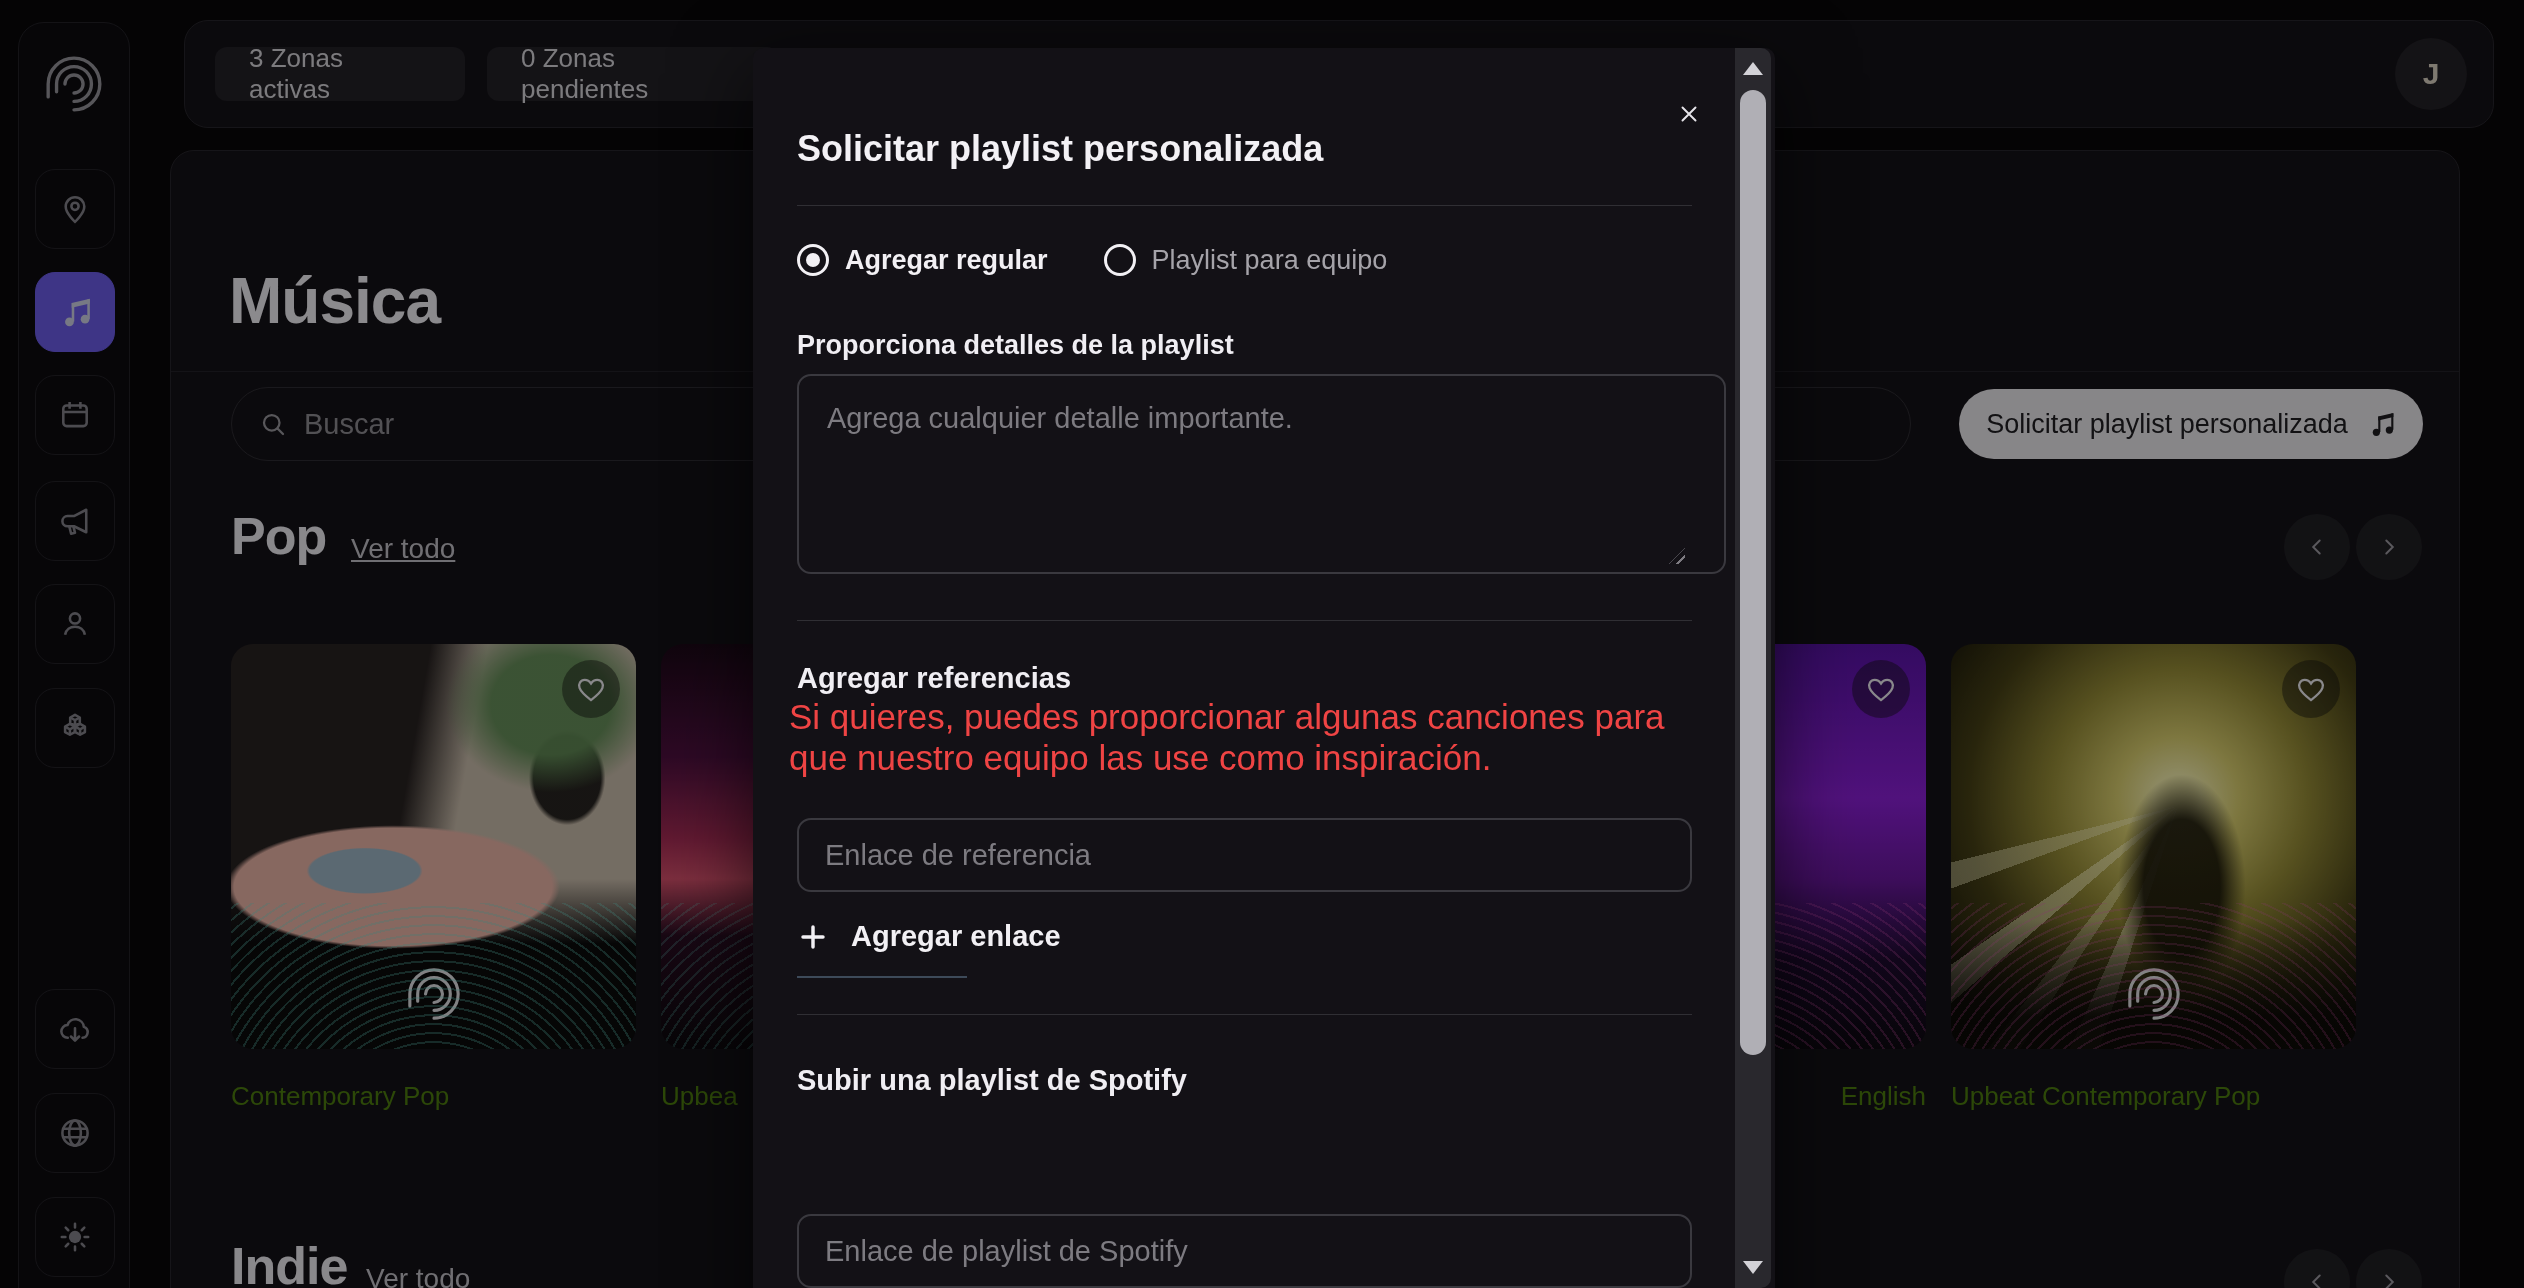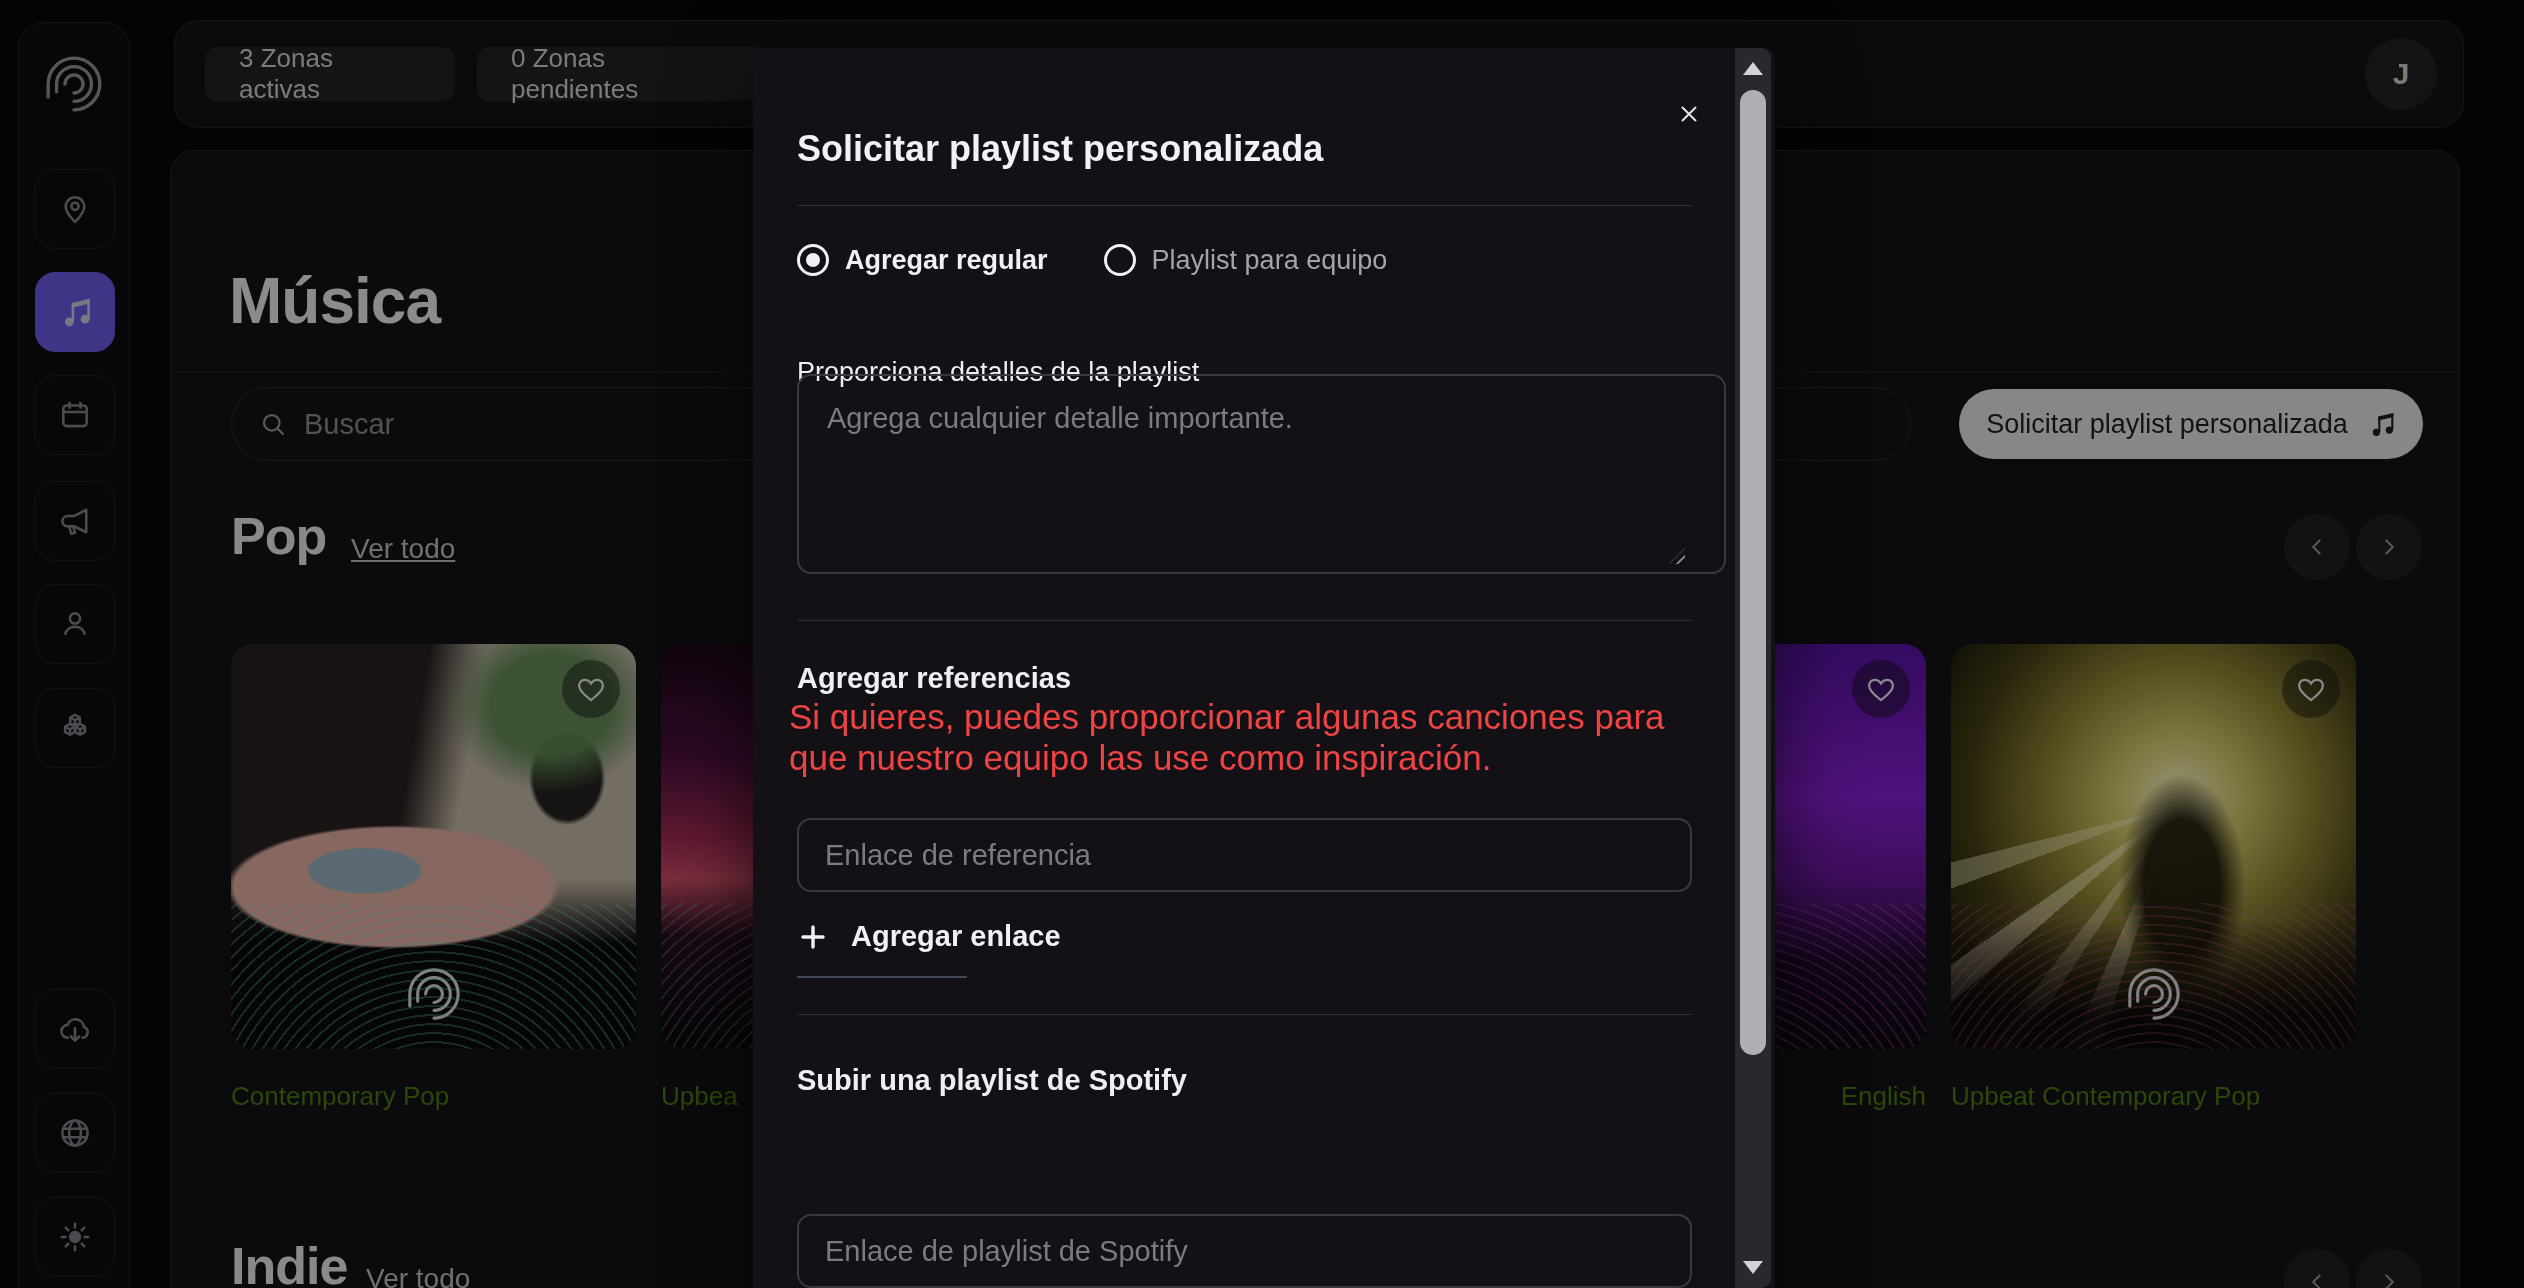--- a/index.html
+++ b/index.html
@@ -11,22 +11,22 @@
   .sidebar{position:absolute;left:18px;top:22px;width:110px;height:1300px;
            border:1px solid #232127;border-radius:26px;background:#0d0c0f;}
   .brand{position:absolute;left:24px;top:30px;width:62px;height:62px;color:#97959c;}
   .navbtn{position:absolute;left:16px;width:78px;height:78px;border:1px solid #232127;
           border-radius:20px;display:flex;align-items:center;justify-content:center;
           color:#84828a;background:transparent;cursor:pointer;}
   .navbtn.active{background:#6c5ce7;border-color:#6c5ce7;color:#cdd0e4;}
   .navbtn svg{width:36px;height:36px;}
 
   
-  .topbar{position:absolute;left:174px;top:20px;width:2288px;height:106px;
-          background:#141217;border:1px solid #27252b;border-radius:24px;}
+  .topbar{position:absolute;left:184px;top:20px;width:2288px;height:106px;
+          background:#141217;border:1px solid #27252b;border-radius:24px;padding-left:20px;}
   .pill{position:absolute;top:26px;height:54px;background:#232127;border-radius:12px;
         display:flex;align-items:center;justify-content:center;
         font-size:26px;color:#d6d4d9;padding:0 34px;box-sizing:border-box;}
   .pill.p0{left:30px;width:250px;}
   .pill.p1{left:302px;width:292px;}
   .avatar{position:absolute;right:26px;top:17px;width:72px;height:72px;border-radius:50%;
           background:#232126;display:flex;align-items:center;justify-content:center;
           font-size:30px;font-weight:bold;color:#d9d0c2;cursor:pointer;}
 
   
@@ -103,21 +103,21 @@
            color:#e6e4e9;cursor:pointer;padding:0;}
   .m-close svg{width:26px;height:26px;margin:auto;}
   .m-div{position:absolute;left:44px;width:895px;height:1px;background:#302f34;}
   .radio-row{position:absolute;left:44px;top:196px;display:flex;align-items:center;gap:56px;}
   .radio{display:flex;align-items:center;gap:16px;cursor:pointer;}
   .rring{width:32px;height:32px;border:3px solid #f2f0f4;border-radius:50%;box-sizing:border-box;
          display:flex;align-items:center;justify-content:center;}
   .rdot{width:14px;height:14px;border-radius:50%;background:#f2f0f4;}
   .rlab-strong{font-size:27px;font-weight:bold;color:#f2f0f4;}
   .rlab{font-size:27px;color:#a5a3a9;}
-  .m-label{position:absolute;left:44px;top:282px;font-size:27px;font-weight:normal;color:#f0eef3;margin-top:27px;}
+  .m-label{position:absolute;left:44px;top:282px;font-size:27px;font-weight:bold;color:#f0eef3;}
   .m-textarea{position:absolute;left:44px;top:326px;width:929px;height:200px;box-sizing:border-box;
       background:transparent;border:2px solid #3a393f;border-radius:14px;resize:none;
       font-family:inherit;font-size:29px;color:#e9e7ec;padding:26px 28px;}
   .m-textarea::placeholder{color:#7d7b81;}
   .resize-grip{position:absolute;left:916px;top:500px;width:16px;height:16px;
       background:repeating-linear-gradient(135deg, transparent 0 4px, #7d7b81 4px 6px);
       clip-path:polygon(100% 0,100% 100%,0 100%);}
   .m-h2{position:absolute;left:44px;font-size:29px;font-weight:bold;color:#f0eef3;}
   .m-p{position:absolute;left:36px;width:900px;font-size:35px;line-height:41px;color:#ef4444;}
   .m-input{position:absolute;left:44px;width:895px;height:74px;box-sizing:border-box;

